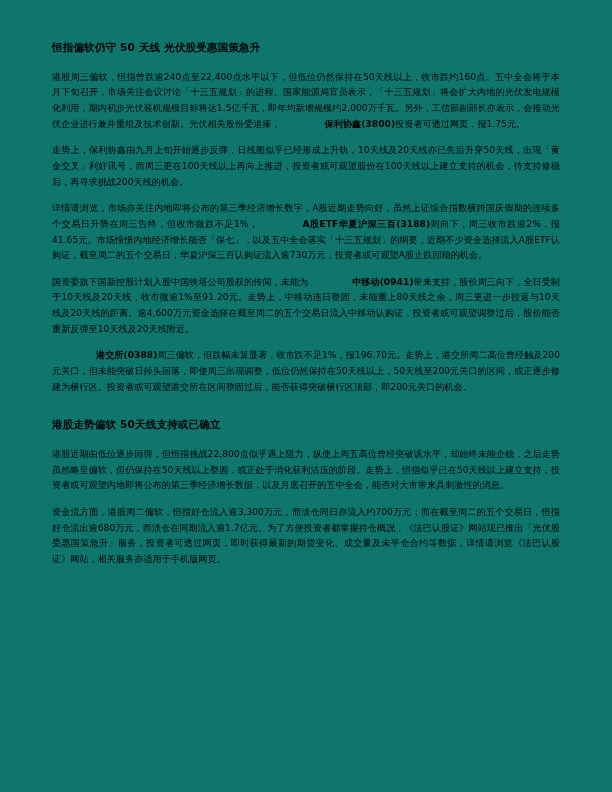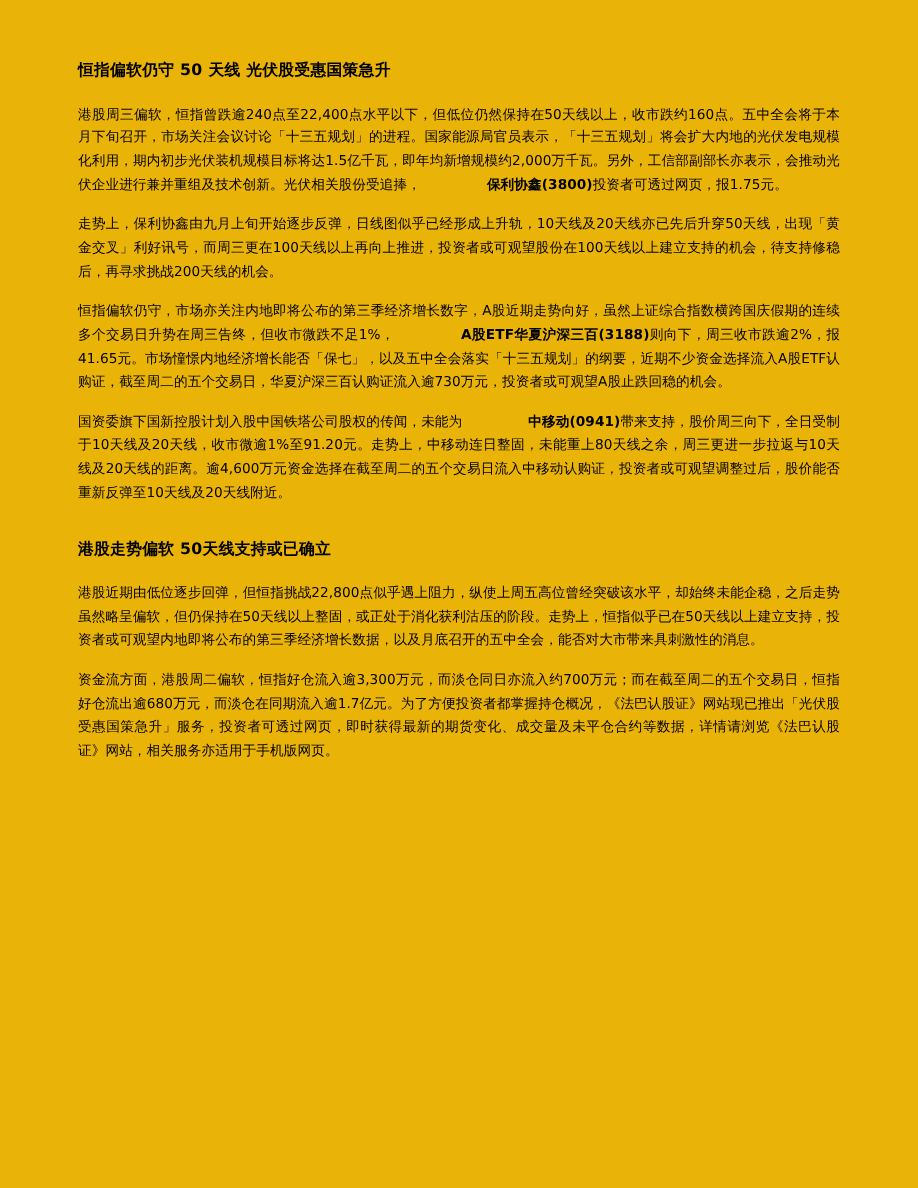--- a/index.html
+++ b/index.html
@@ -11,21 +11,21 @@
     width: 612px;
     min-height: 792px;
     font-family: "DejaVu Sans", "Liberation Sans", sans-serif;
     color: #000000;
   }
   .page {
     width: 612px;
     min-height: 792px;
     box-sizing: border-box;
     padding: 40px 52px 30px 52px;
-    background: #eab308;
+    background: #0f766e;
   }
   .headline {
     font-size: 10.5px;
     font-weight: bold;
     line-height: 1.5;
     margin: 0 0 14px 0;
     letter-spacing: 0.2px;
   }
   .headline.spaced-top {
     margin-top: 22px;
@@ -51,22 +51,23 @@
 </style>
 </head>
 <body>
 
 <div class="page">
   <div id="content">
       <div class="section">
         <div class="headline">恒指偏软仍守 50 天线  光伏股受惠国策急升</div>
         <p class="para"><span>港股周三偏软，恒指曾跌逾240点至22,400点水平以下，但低位仍然保持在50天线以上，收市跌约160点。五中全会将于本月下旬召开，市场关注会议讨论「十三五规划」的进程。国家能源局官员表示，「十三五规划」将会扩大内地的光伏发电规模化利用，期内初步光伏装机规模目标将达1.5亿千瓦，即年均新增规模约2,000万千瓦。另外，工信部副部长亦表示，会推动光伏企业进行兼并重组及技术创新。光伏相关股份受追捧，</span><span class="b">保利协鑫(3800)</span><span>投资者可透过网页，报1.75元。</span></p>
         <p class="para"><span>走势上，保利协鑫由九月上旬开始逐步反弹，日线图似乎已经形成上升轨，10天线及20天线亦已先后升穿50天线，出现「黄金交叉」利好讯号，而周三更在100天线以上再向上推进，投资者或可观望股份在100天线以上建立支持的机会，待支持修稳后，再寻求挑战200天线的机会。</span></p>
-        <p class="para"><span>恒指偏软仍守，市场亦关注内地即将公布的第三季经济增长数字，A股近期走势向好，虽然上证综合指数横跨国庆假期的连续多个交易日升势在周三告终，但收市微跌不足1%，</span><span class="b">A股ETF华夏沪深三百(3188)</span><span>则向下，周三收市跌逾2%，报41.65元。市场憧憬内地经济增长能否「保七」，以及五中全会落实「十三五规划」的纲要，近期不少资金选择流入A股ETF认购证，截至周二的五个交易日，华夏沪深三百认购证流入逾730万元，投资者或可观望A股止跌回稳的机会。</span></p>
+        <p class="para"><span>详情请浏览，市场亦关注内地即将公布的第三季经济增长数字，A股近期走势向好，虽然上证综合指数横跨国庆假期的连续多个交易日升势在周三告终，但收市微跌不足1%，</span><span class="b">A股ETF华夏沪深三百(3188)</span><span>则向下，周三收市跌逾2%，报41.65元。市场憧憬内地经济增长能否「保七」，以及五中全会落实「十三五规划」的纲要，近期不少资金选择流入A股ETF认购证，截至周二的五个交易日，华夏沪深三百认购证流入逾730万元，投资者或可观望A股止跌回稳的机会。</span></p>
         <p class="para"><span>国资委旗下国新控股计划入股中国铁塔公司股权的传闻，未能为</span><span class="b">中移动(0941)</span><span>带来支持，股价周三向下，全日受制于10天线及20天线，收市微逾1%至91.20元。走势上，中移动连日整固，未能重上80天线之余，周三更进一步拉返与10天线及20天线的距离。逾4,600万元资金选择在截至周二的五个交易日流入中移动认购证，投资者或可观望调整过后，股价能否重新反弹至10天线及20天线附近。</span></p>
+        <p class="para"><span class="b">港交所(0388)</span><span>周三偏软，但跌幅未算显著，收市跌不足1%，报196.70元。走势上，港交所周二高位曾经触及200元关口，但未能突破日掉头回落，即使周三出现调整，低位仍然保持在50天线以上，50天线至200元关口的区间，或正逐步修建为横行区。投资者或可观望港交所在区间整固过后，能否获得突破横行区顶部，即200元关口的机会。</span></p>
       </div>
       <div class="section">
         <div class="headline spaced-top">港股走势偏软  50天线支持或已确立</div>
         <p class="para"><span>港股近期由低位逐步回弹，但恒指挑战22,800点似乎遇上阻力，纵使上周五高位曾经突破该水平，却始终未能企稳，之后走势虽然略呈偏软，但仍保持在50天线以上整固，或正处于消化获利沽压的阶段。走势上，恒指似乎已在50天线以上建立支持，投资者或可观望内地即将公布的第三季经济增长数据，以及月底召开的五中全会，能否对大市带来具刺激性的消息。</span></p>
         <p class="para"><span>资金流方面，港股周二偏软，恒指好仓流入逾3,300万元，而淡仓同日亦流入约700万元；而在截至周二的五个交易日，恒指好仓流出逾680万元，而淡仓在同期流入逾1.7亿元。为了方便投资者都掌握持仓概况，《法巴认股证》网站现已推出「光伏股受惠国策急升」服务，投资者可透过网页，即时获得最新的期货变化、成交量及未平仓合约等数据，详情请浏览《法巴认股证》网站，相关服务亦适用于手机版网页。</span></p>
       </div>
     </div>
 </div>
 
 </body></html>

